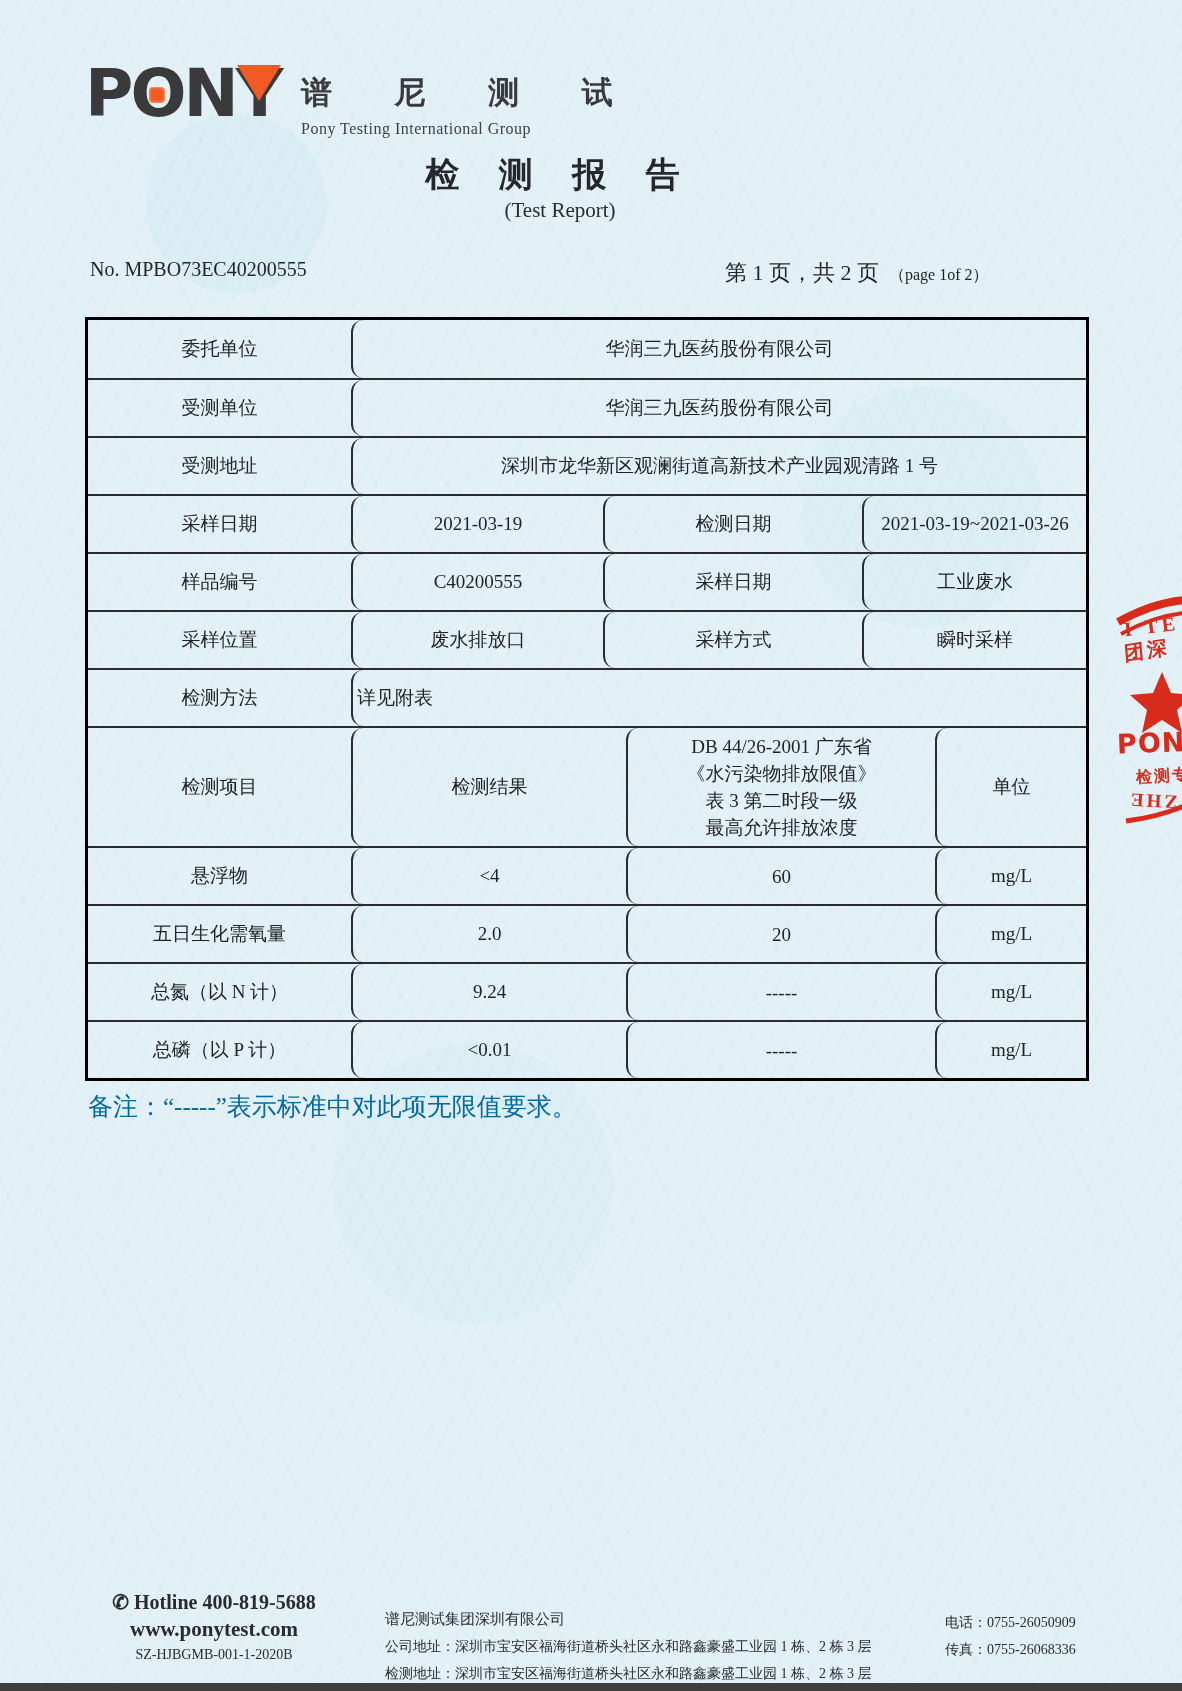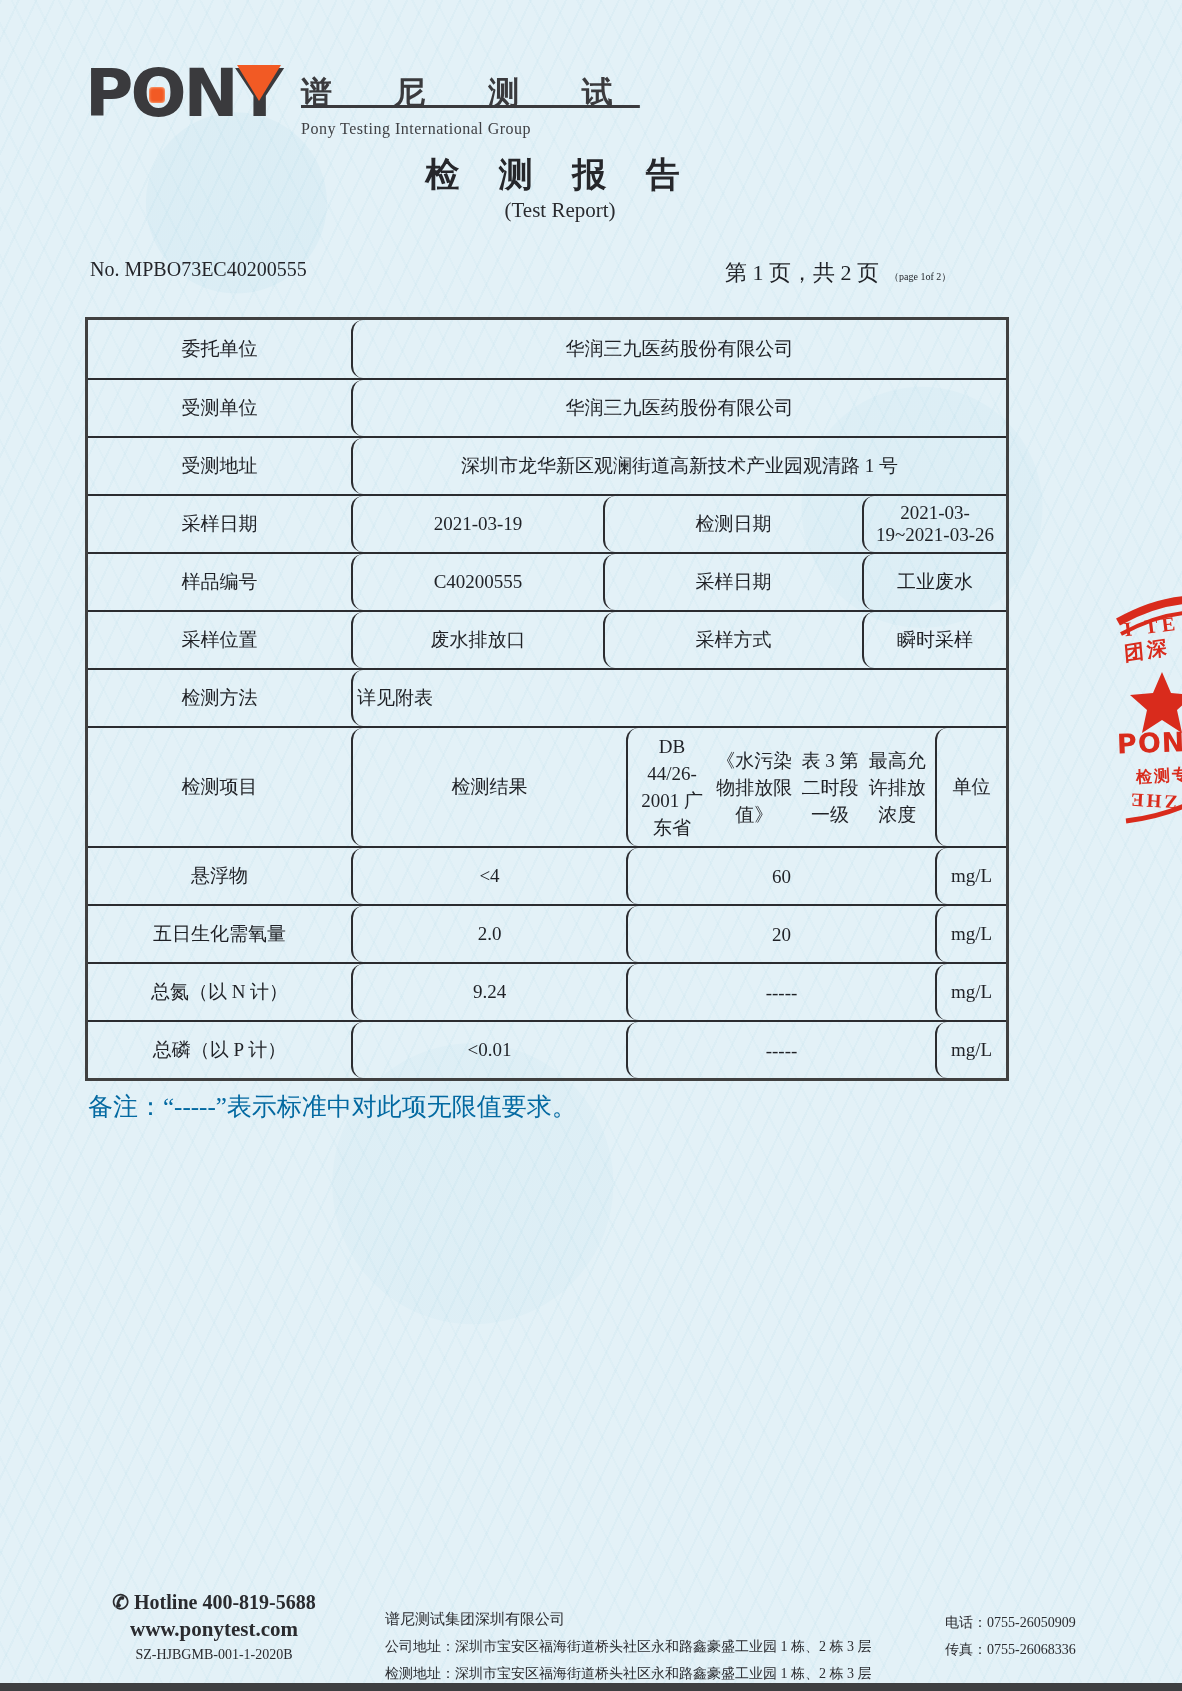--- a/index.html
+++ b/index.html
@@ -27,49 +27,49 @@
   .o-wrap{position:relative;display:inline-block;}
   .o-square{position:absolute;left:51%;top:52%;transform:translate(-50%,-50%);
             width:16px;height:16px;background:#f25a24;border-radius:4px;
             box-shadow:inset 0 0 3px #ffd2b0;}
   .y-wrap{position:relative;display:inline-block;}
   .y-tri{position:absolute;left:1px;top:5px;width:0;height:0;z-index:2;
          border-left:22px solid transparent;border-right:22px solid transparent;
          border-top:36px solid #f25a24;}
   .cn-block{position:absolute;left:301px;top:72px;}
   .cn-name{font-family:"Liberation Sans","DejaVu Sans",sans-serif;font-weight:bold;
-           font-size:31px;letter-spacing:27px;color:#3a3a3d;white-space:nowrap;text-decoration:underline;}
+           font-size:31px;letter-spacing:27px;color:#3a3a3d;white-space:nowrap;}
   .en-name{margin-top:6px;font-size:16px;color:#3f4044;letter-spacing:.5px;}
 
   .title-cn{position:absolute;left:60px;width:1000px;top:152px;text-align:center;
             font-family:"Liberation Sans","DejaVu Sans",sans-serif;font-weight:bold;
             font-size:34px;letter-spacing:15px;color:#26272b;}
   .title-en{position:absolute;left:60px;width:1000px;top:198px;text-align:center;
             font-size:21px;color:#2a2b2f;}
 
   .report-no{position:absolute;left:90px;top:258px;font-size:20px;color:#24252a;}
   .page-info{position:absolute;left:725px;top:258px;display:flex;align-items:baseline;gap:10px;}
   .page-info-cn{font-size:22px;}
-  .page-info-en{font-size:10px;}
-
-  
-  .tbl{position:absolute;left:85px;top:317px;width:924px;box-sizing:border-box;
-       border:3px solid #404040;background:transparent;font-size:19px;}
+  .page-info-en{font-size:16px;}
+
+  
+  .tbl{position:absolute;left:85px;top:317px;width:1004px;box-sizing:border-box;
+       border:3px solid #000000;background:transparent;font-size:19px;}
   .r{display:flex;height:58px;box-sizing:border-box;}
   .r + .r{border-top:2px solid #2b2c30;}
   .r-head{height:120px;}
   .c{display:flex;align-items:center;justify-content:center;box-sizing:border-box;
      text-align:center;padding:0 4px;}
   .c + .c{border-left:2px solid #2b2c30;border-radius:12px;}
   .c-label{width:263px;}
   .c-rest{flex:1;}
   .c-v1{width:252px;}
   .c-l2{width:259px;}
   .c-res{width:275px;}
-  .c-std{width:309px;flex-direction:row;line-height:27px;padding:4px;}
+  .c-std{width:309px;flex-direction:column;line-height:27px;padding:4px;}
   .c-left{justify-content:flex-start;padding-left:4px;}
 
   .note{position:absolute;left:88px;top:1090px;font-size:25px;color:#0369a1;}
 
   
   .stamp{position:absolute;left:0;top:0;width:1182px;height:1691px;pointer-events:none;}
   .stamp *{color:#d92b1c;}
   .st-txt{position:absolute;font-weight:bold;white-space:nowrap;}
   .st-arc-en{left:1124px;top:615px;font-size:20px;transform:rotate(-7deg);letter-spacing:4px;
              font-family:"Liberation Serif",serif;}

